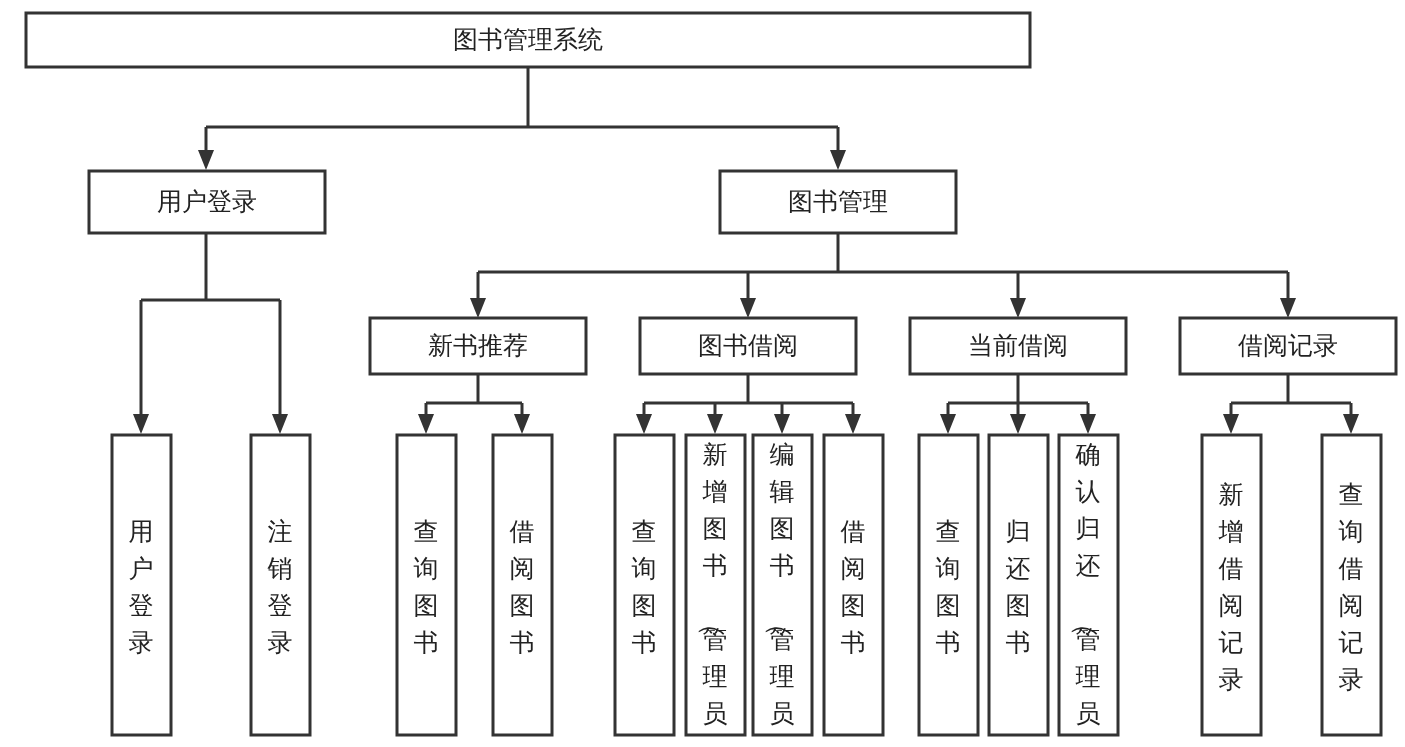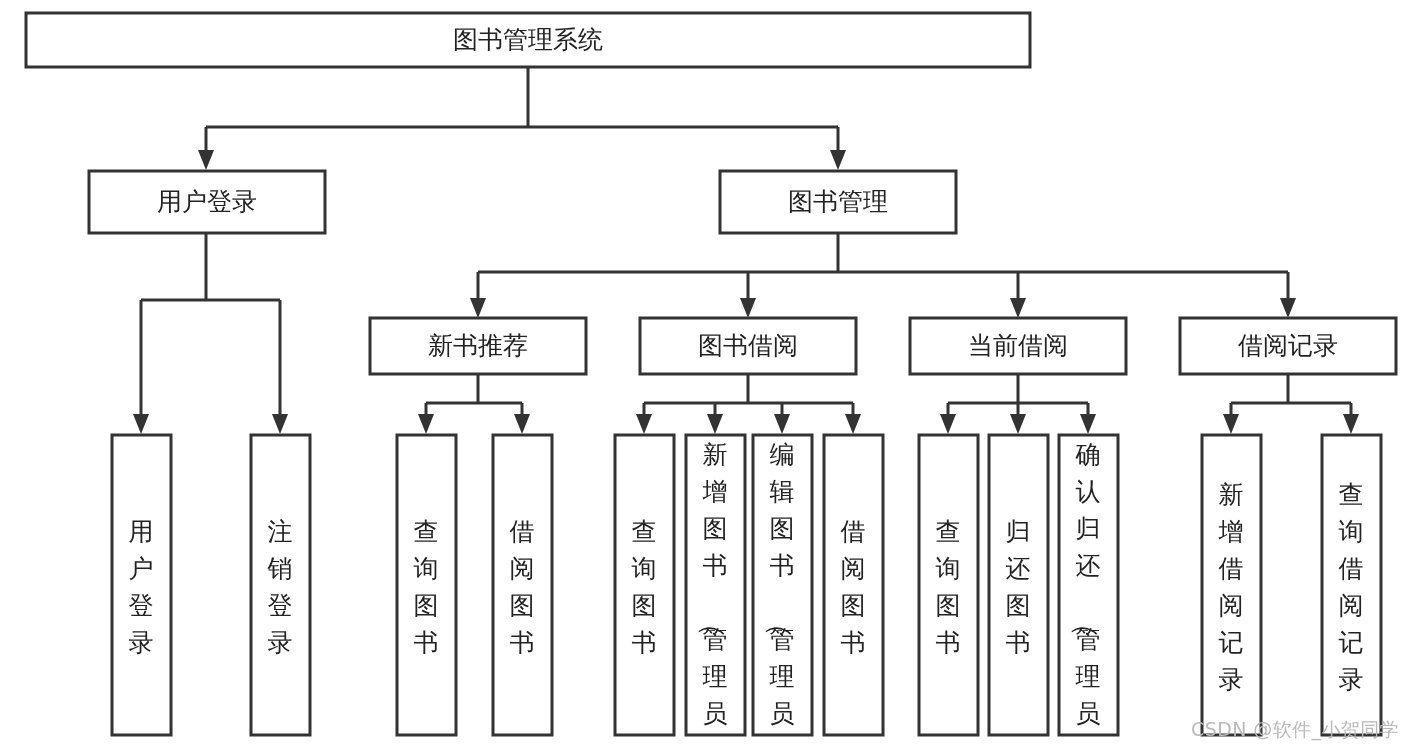--- a/index.html
+++ b/index.html
@@ -227,14 +227,13 @@
       <rect class="node-box" x="1194" y="435" width="59" height="300"></rect>
       <text class="node-label-vertical" x="1223" y="0"><tspan x="1223" y="502.86">新</tspan><tspan x="1223" y="539.86">增</tspan><tspan x="1223" y="576.86">借</tspan><tspan x="1223" y="613.86">阅</tspan><tspan x="1223" y="650.86">记</tspan><tspan x="1223" y="687.86">录</tspan></text>
     </g>
     <g>
       <rect class="node-box" x="1314" y="435" width="59" height="300"></rect>
       <text class="node-label-vertical" x="1343" y="0"><tspan x="1343" y="502.86">查</tspan><tspan x="1343" y="539.86">询</tspan><tspan x="1343" y="576.86">借</tspan><tspan x="1343" y="613.86">阅</tspan><tspan x="1343" y="650.86">记</tspan><tspan x="1343" y="687.86">录</tspan></text>
     </g>
 
   </svg>
 
-  <div class="watermark-text">CSDN @软件_小贺同学</div>
 </div>
 
 </body></html>

